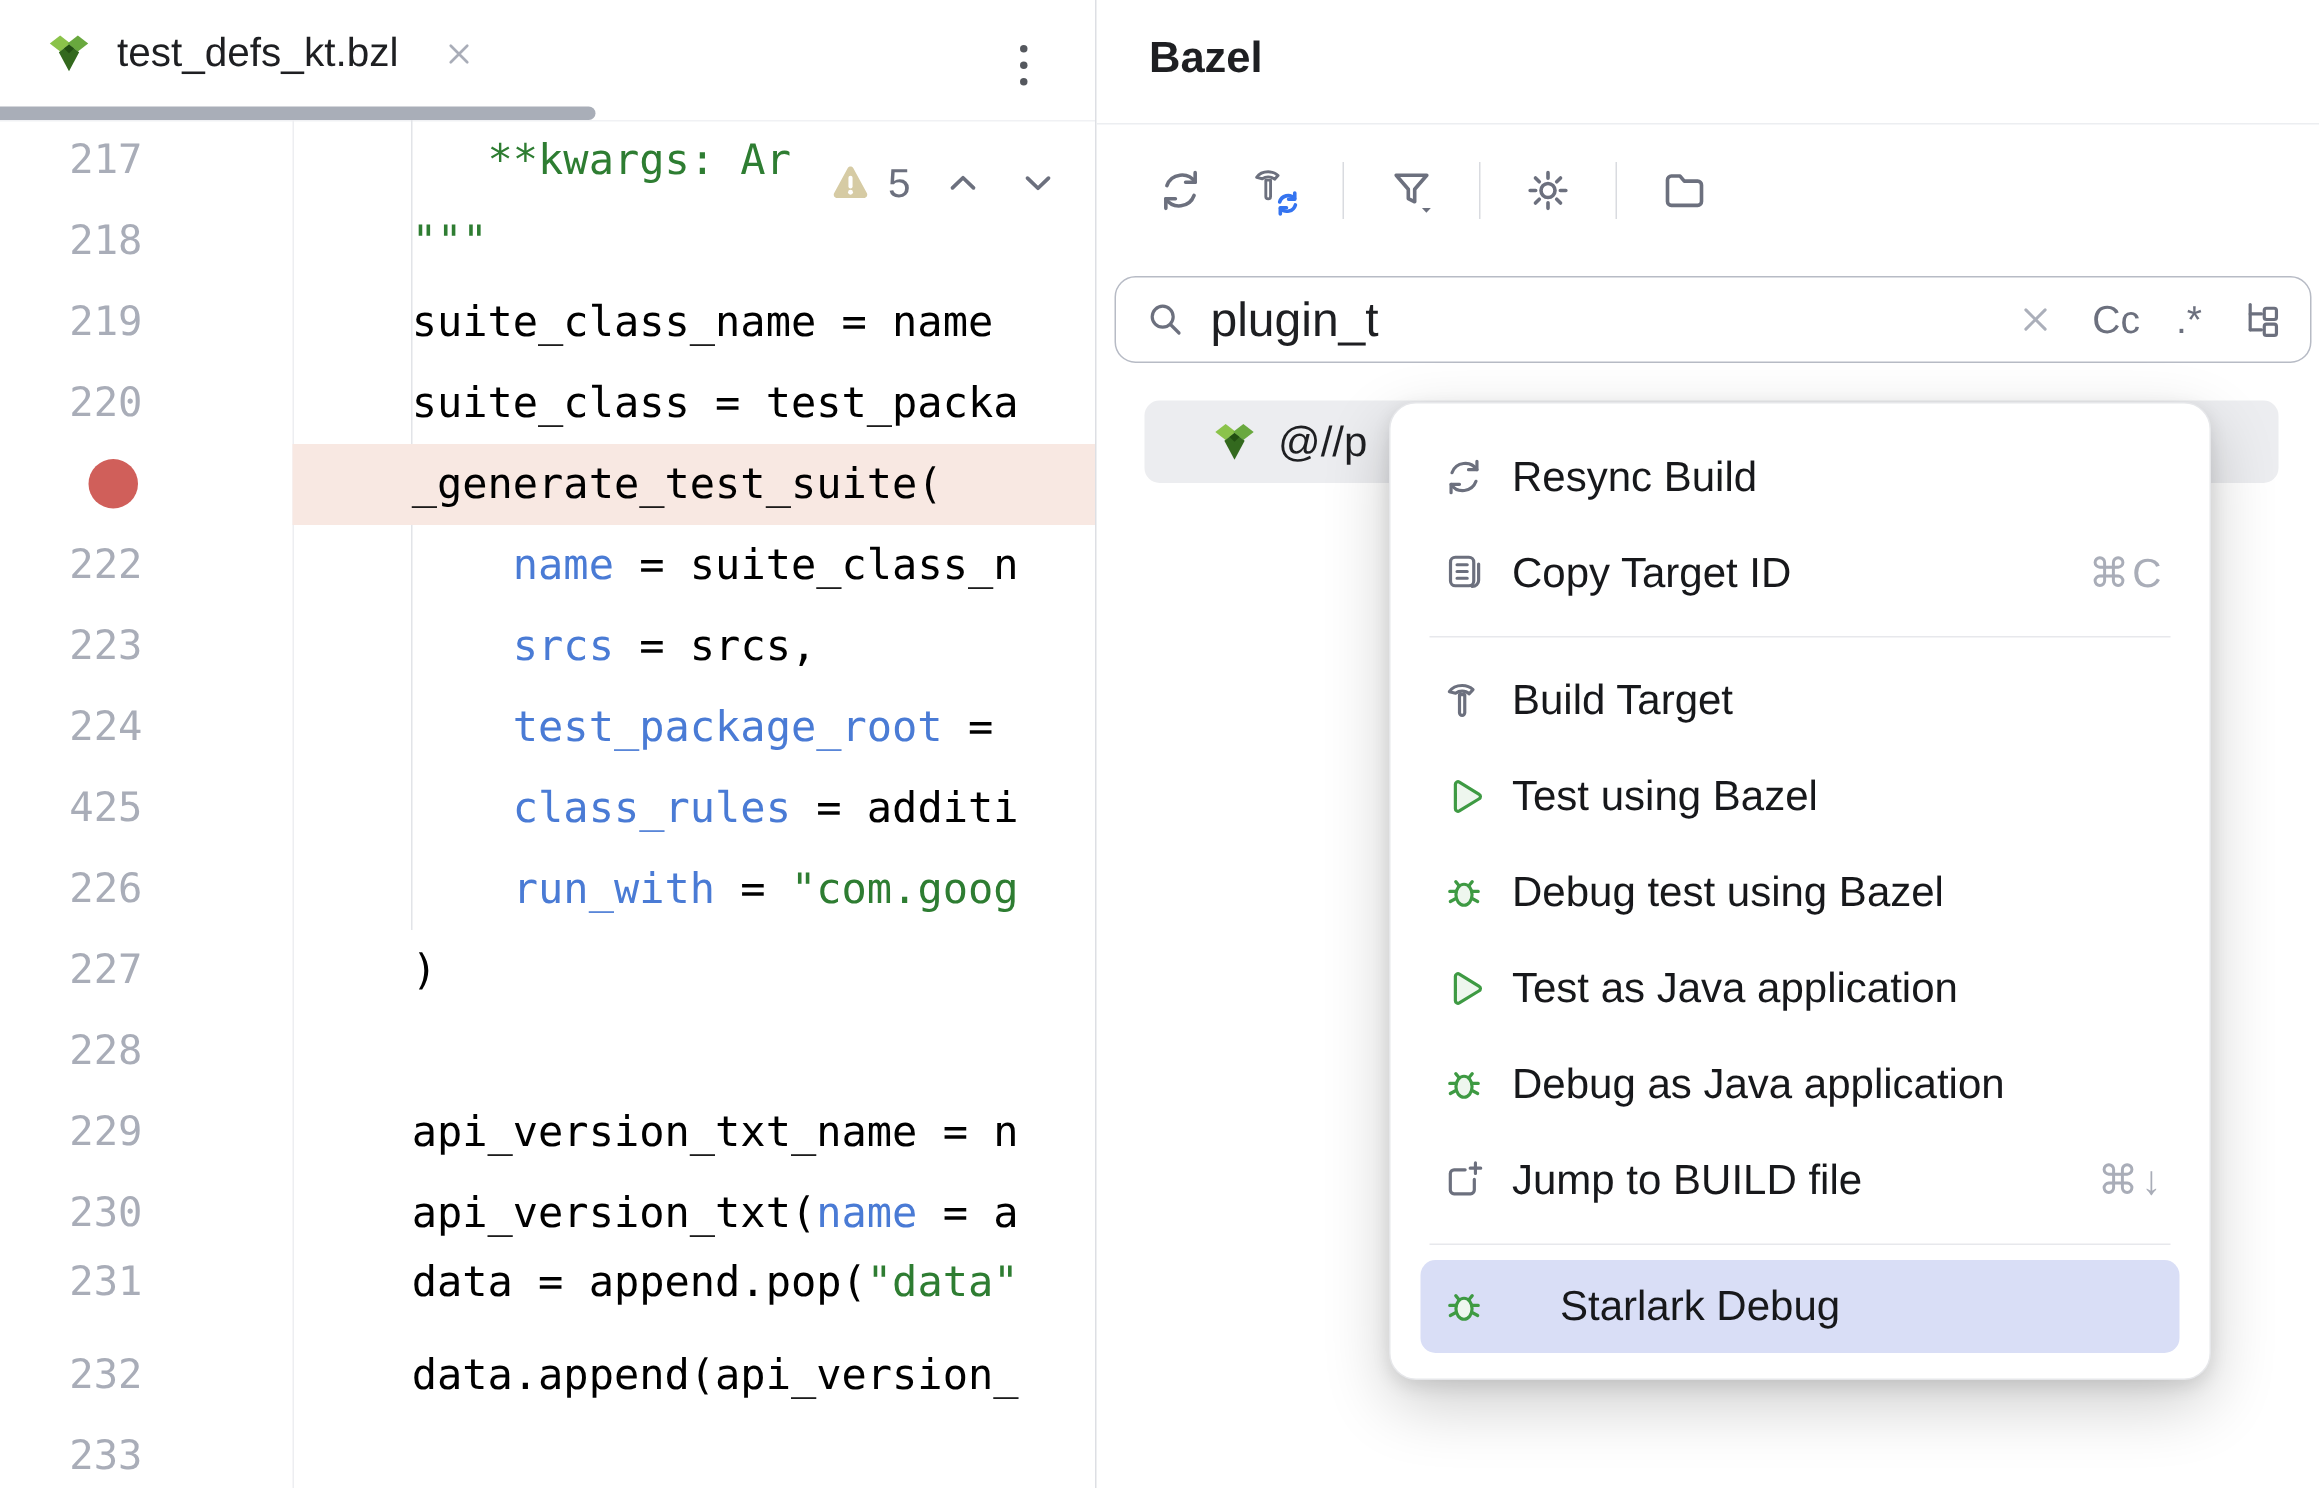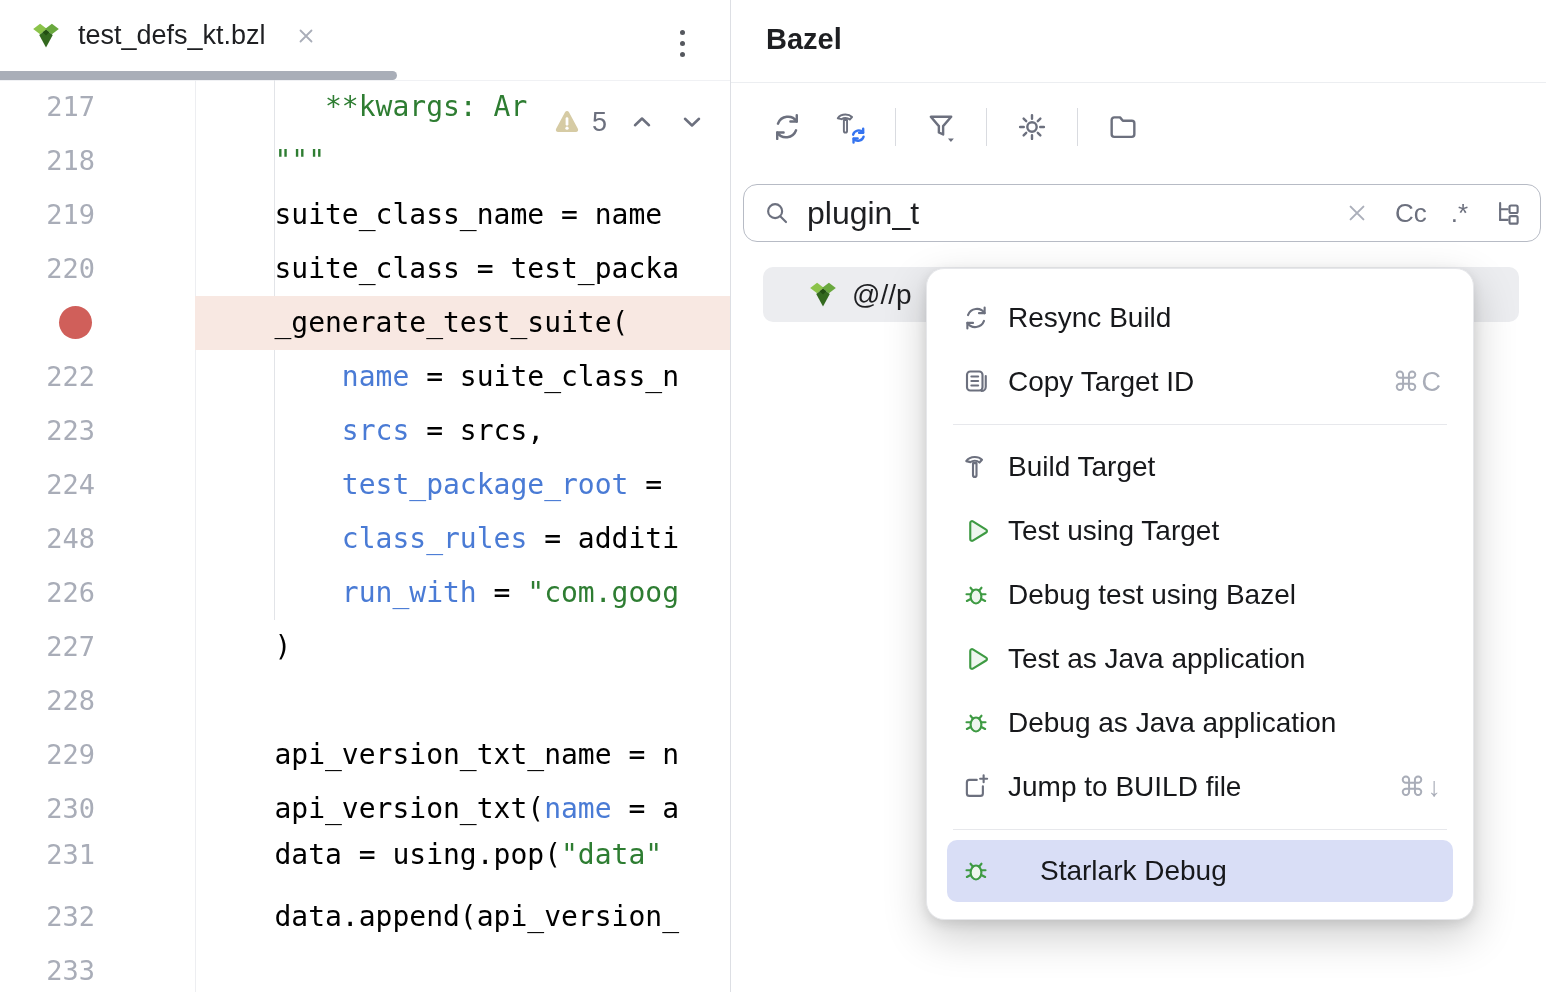--- a/index.html
+++ b/index.html
@@ -131,21 +131,21 @@
           </div>
           <div class="ed-line" style="top: 324px;">
             <span class="ln">223</span>
             <span class="code"><span class="tok-plain">        </span><span class="tok-param">srcs</span><span class="tok-plain"> = srcs,</span></span>
           </div>
           <div class="ed-line" style="top: 378px;">
             <span class="ln">224</span>
             <span class="code"><span class="tok-plain">        </span><span class="tok-param">test_package_root</span><span class="tok-plain"> = </span></span>
           </div>
           <div class="ed-line" style="top: 432px;">
-            <span class="ln">248</span>
+            <span class="ln">425</span>
             <span class="code"><span class="tok-plain">        </span><span class="tok-param">class_rules</span><span class="tok-plain"> = additi</span></span>
           </div>
           <div class="ed-line" style="top: 486px;">
             <span class="ln">226</span>
             <span class="code"><span class="tok-plain">        </span><span class="tok-param">run_with</span><span class="tok-plain"> = </span><span class="tok-str">"com.goog</span></span>
           </div>
           <div class="ed-line" style="top: 540px;">
             <span class="ln">227</span>
             <span class="code"><span class="tok-plain">    )</span></span>
           </div>
@@ -156,21 +156,21 @@
           <div class="ed-line" style="top: 648px;">
             <span class="ln">229</span>
             <span class="code"><span class="tok-plain">    api_version_txt_name = n</span></span>
           </div>
           <div class="ed-line" style="top: 702px;">
             <span class="ln">230</span>
             <span class="code"><span class="tok-plain">    api_version_txt(</span><span class="tok-param">name</span><span class="tok-plain"> = a</span></span>
           </div>
           <div class="ed-line" style="top: 748px;">
             <span class="ln">231</span>
-            <span class="code"><span class="tok-plain">    data = using.pop(</span><span class="tok-str">"data"</span></span>
+            <span class="code"><span class="tok-plain">    data = append.pop(</span><span class="tok-str">"data"</span></span>
           </div>
           <div class="ed-line" style="top: 810px;">
             <span class="ln">232</span>
             <span class="code"><span class="tok-plain">    data.append(api_version_</span></span>
           </div>
           <div class="ed-line" style="top: 864px;">
             <span class="ln">233</span>
             <span class="code"></span>
           </div>
         </div>
@@ -322,21 +322,21 @@
           </span>
           <span class="mi-label">Build Target</span>
           <span class="mi-shortcut"></span>
         </div>
         <div class="menu-item">
           <span class="mi-icon">
             <svg viewBox="0 0 24 24" stroke="#3e9a43" stroke-width="1.7" stroke-linecap="round" stroke-linejoin="round" fill="none">
               <path d="M7.4 5.5v13c0 1.1 1.2 1.7 2.1 1.2l10.6-6.5c.9-.5.9-1.8 0-2.3L9.5 4.3c-.9-.5-2.1.1-2.1 1.2z" fill="#eef6ee"></path>
             </svg>
           </span>
-          <span class="mi-label">Test using Target</span>
+          <span class="mi-label">Test using Bazel</span>
           <span class="mi-shortcut"></span>
         </div>
         <div class="menu-item">
           <span class="mi-icon">
             <svg viewBox="0 0 24 24" stroke="#3e9a43" stroke-width="1.7" stroke-linecap="round" stroke-linejoin="round" fill="none">
               <ellipse cx="12" cy="13.2" rx="4.3" ry="5.6" fill="#eef6ee"></ellipse>
               <path d="M9.4 8.4 7.6 6.2M14.6 8.4l1.8-2.2M7.7 11.4H4.4M7.7 15.2l-3 1.6M16.3 11.4h3.3M16.3 15.2l3 1.6"></path>
             </svg>
           </span>
           <span class="mi-label">Debug test using Bazel</span>

